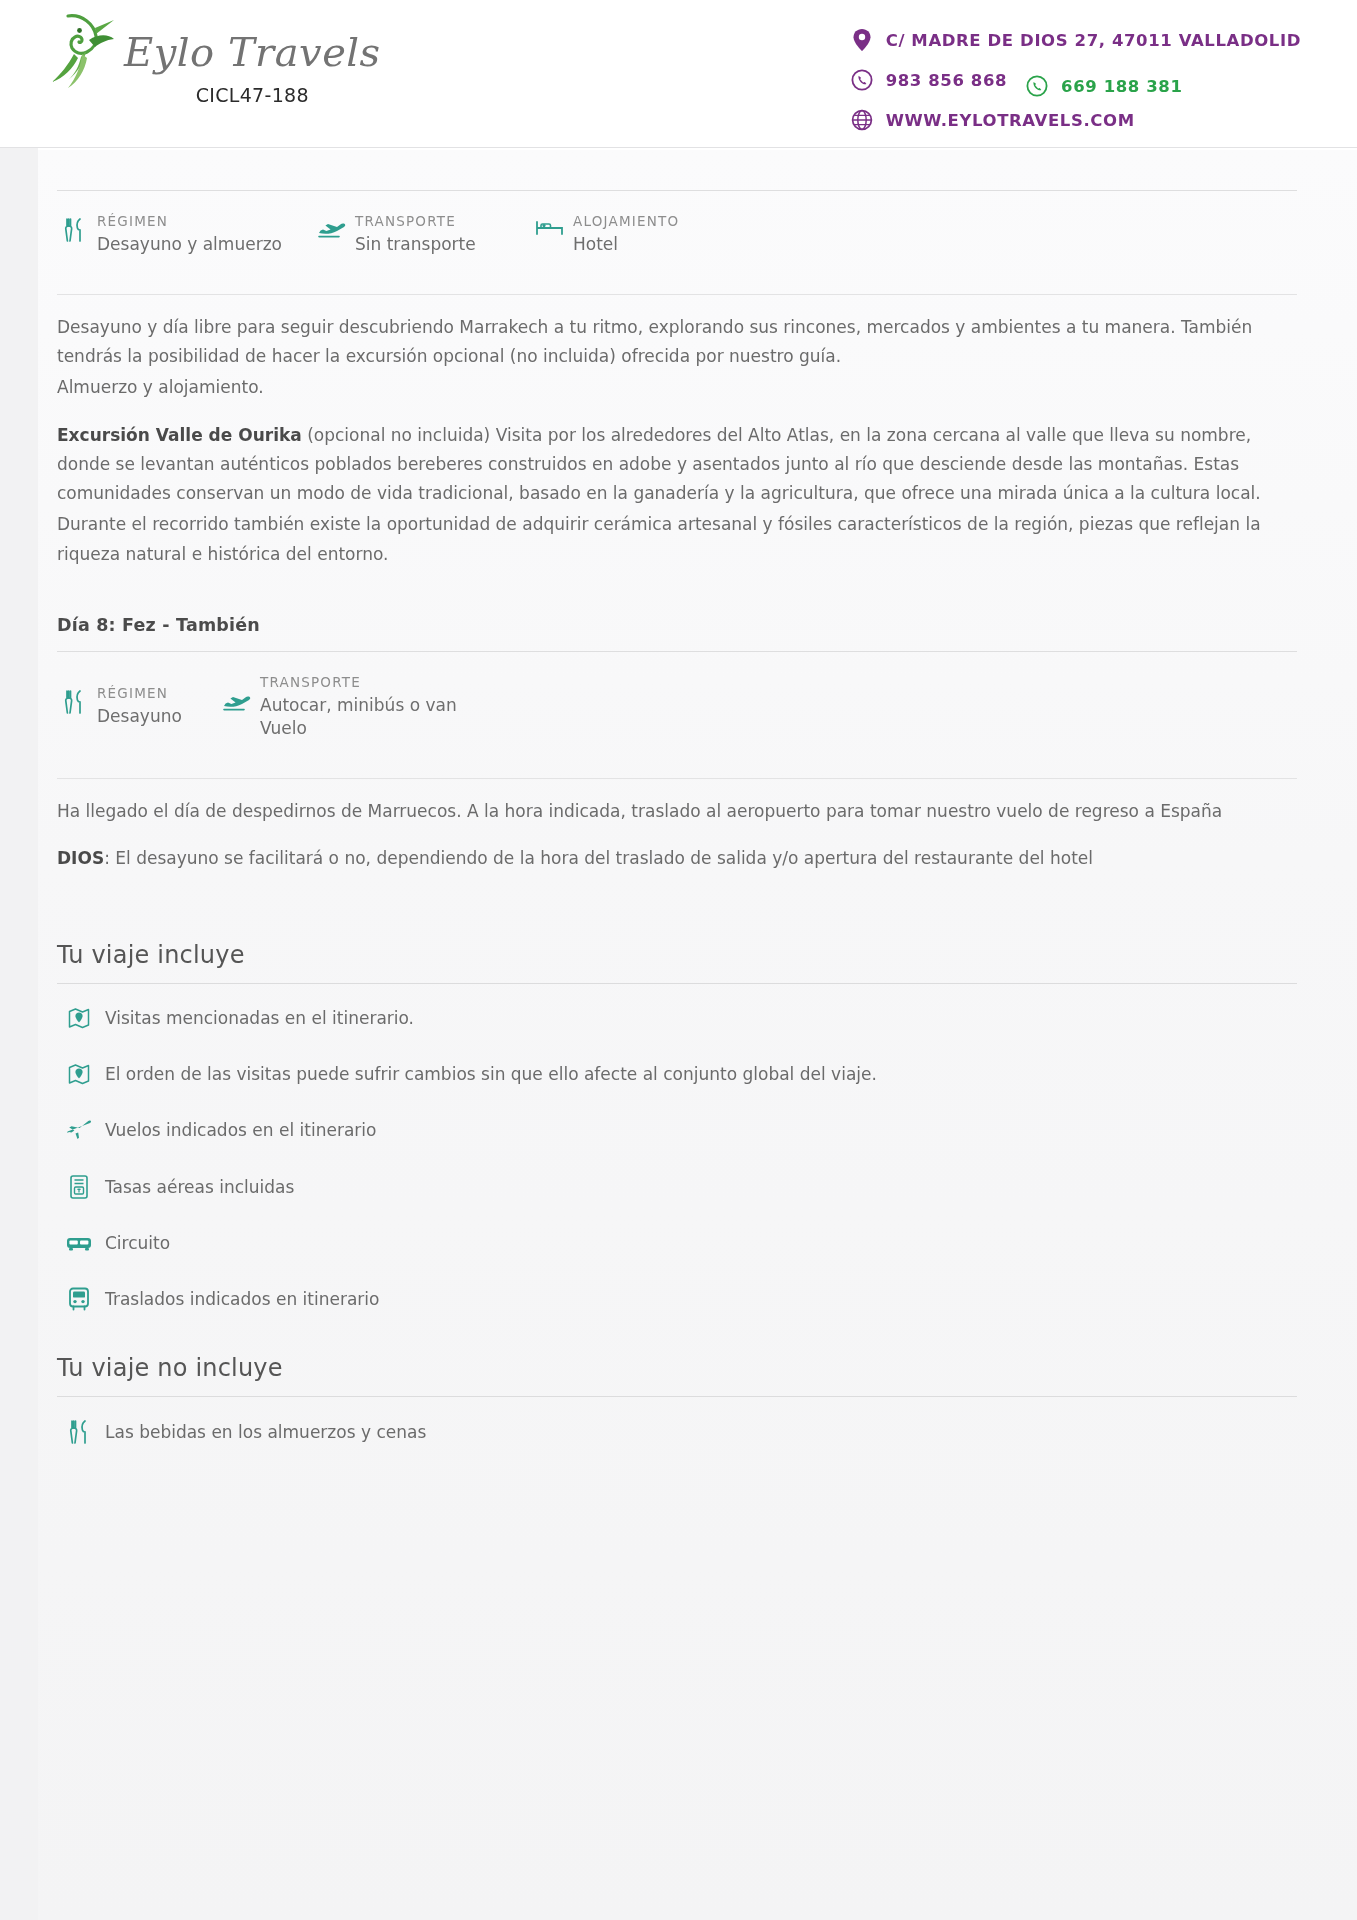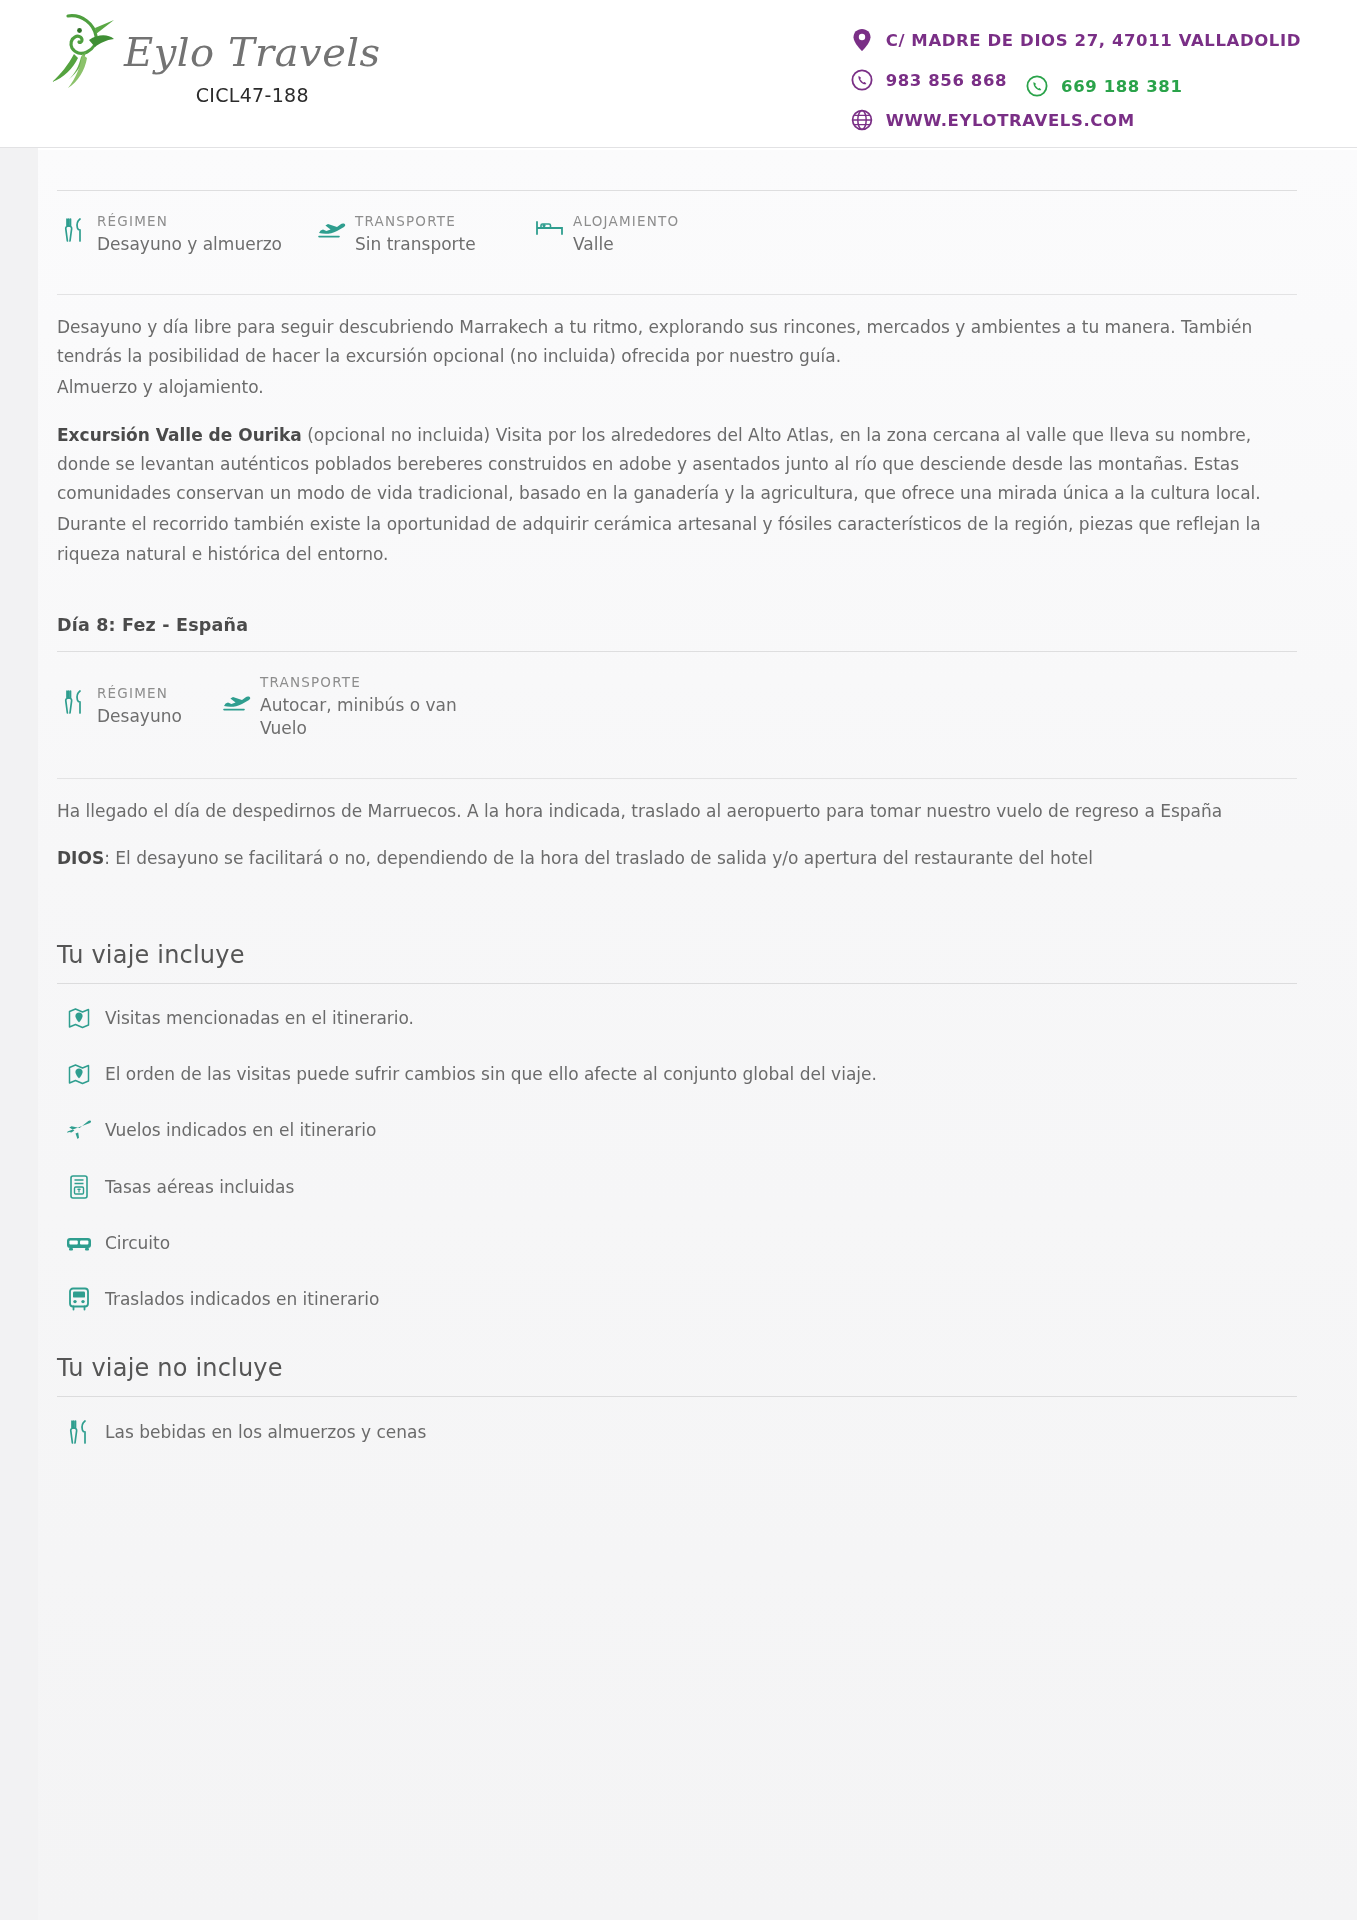--- a/index.html
+++ b/index.html
@@ -302,38 +302,38 @@
           <div class="meta-item">
             <span class="meta-ic">
               <svg width="30" height="22" viewBox="0 0 30 22">
                 <path d="M2 5 V17 M2 11 H27 V17 M27 17 V12.4" fill="none" stroke="#2f9e8f" stroke-width="1.8" stroke-linecap="round"></path>
                 <path d="M6 11 V8.4 C6 7.6 6.7 7 7.5 7 H14 C14.8 7 15.5 7.6 15.5 8.4 V11" fill="none" stroke="#2f9e8f" stroke-width="1.6"></path>
                 <circle cx="9" cy="8.6" r="1.6" fill="#2f9e8f"></circle>
               </svg>
             </span>
             <div class="meta-txt">
               <div class="meta-label">ALOJAMIENTO</div>
-              <div class="meta-value">Valle</div>
+              <div class="meta-value">Hotel</div>
             </div>
           </div>
         </div>
 
         <div class="rule light"></div>
 
         <p class="para">Desayuno y día libre para seguir descubriendo Marrakech a tu ritmo, explorando sus rincones, mercados y ambientes a tu manera. También tendrás la posibilidad de hacer la excursión opcional (no incluida) ofrecida por nuestro guía.</p>
         <p class="para tight">Almuerzo y alojamiento.</p>
 
         <p class="para"><b>Excursión Valle de Ourika</b><span> (opcional no incluida) Visita por los alrededores del Alto Atlas, en la zona cercana al valle que lleva su nombre, donde se levantan auténticos poblados bereberes construidos en adobe y asentados junto al río que desciende desde las montañas. Estas comunidades conservan un modo de vida tradicional, basado en la ganadería y la agricultura, que ofrece una mirada única a la cultura local.</span></p>
         <p class="para tight">Durante el recorrido también existe la oportunidad de adquirir cerámica artesanal y fósiles característicos de la región, piezas que reflejan la riqueza natural e histórica del entorno.</p>
       </div>
 
       <div class="spacer-lg"></div>
 
       <div>
-        <div class="day-title">Día 8: Fez - España</div>
+        <div class="day-title">Día 8: Fez - También</div>
         <div class="rule"></div>
 
         <div class="meta-row">
           <div class="meta-item" style="width:155px">
             <span class="meta-ic">
               <svg width="22" height="26" viewBox="0 0 22 26">
                 <path d="M4 2 V9 M7.5 2 V9 M5.7 2 V9 M5.7 9 C3.3 9 2.5 10.6 2.8 12 L4.4 24" fill="none" stroke="#2f9e8f" stroke-width="1.7" stroke-linecap="round"></path>
                 <path d="M5.7 9 C8.1 9 8.9 10.6 8.6 12 L7 24" fill="none" stroke="#2f9e8f" stroke-width="1.7" stroke-linecap="round"></path>
                 <path d="M17 2 C14.4 4 13.6 8 14.4 11 C14.8 12.4 16 13 17 13 V24" fill="none" stroke="#2f9e8f" stroke-width="1.7" stroke-linecap="round"></path>
               </svg>

